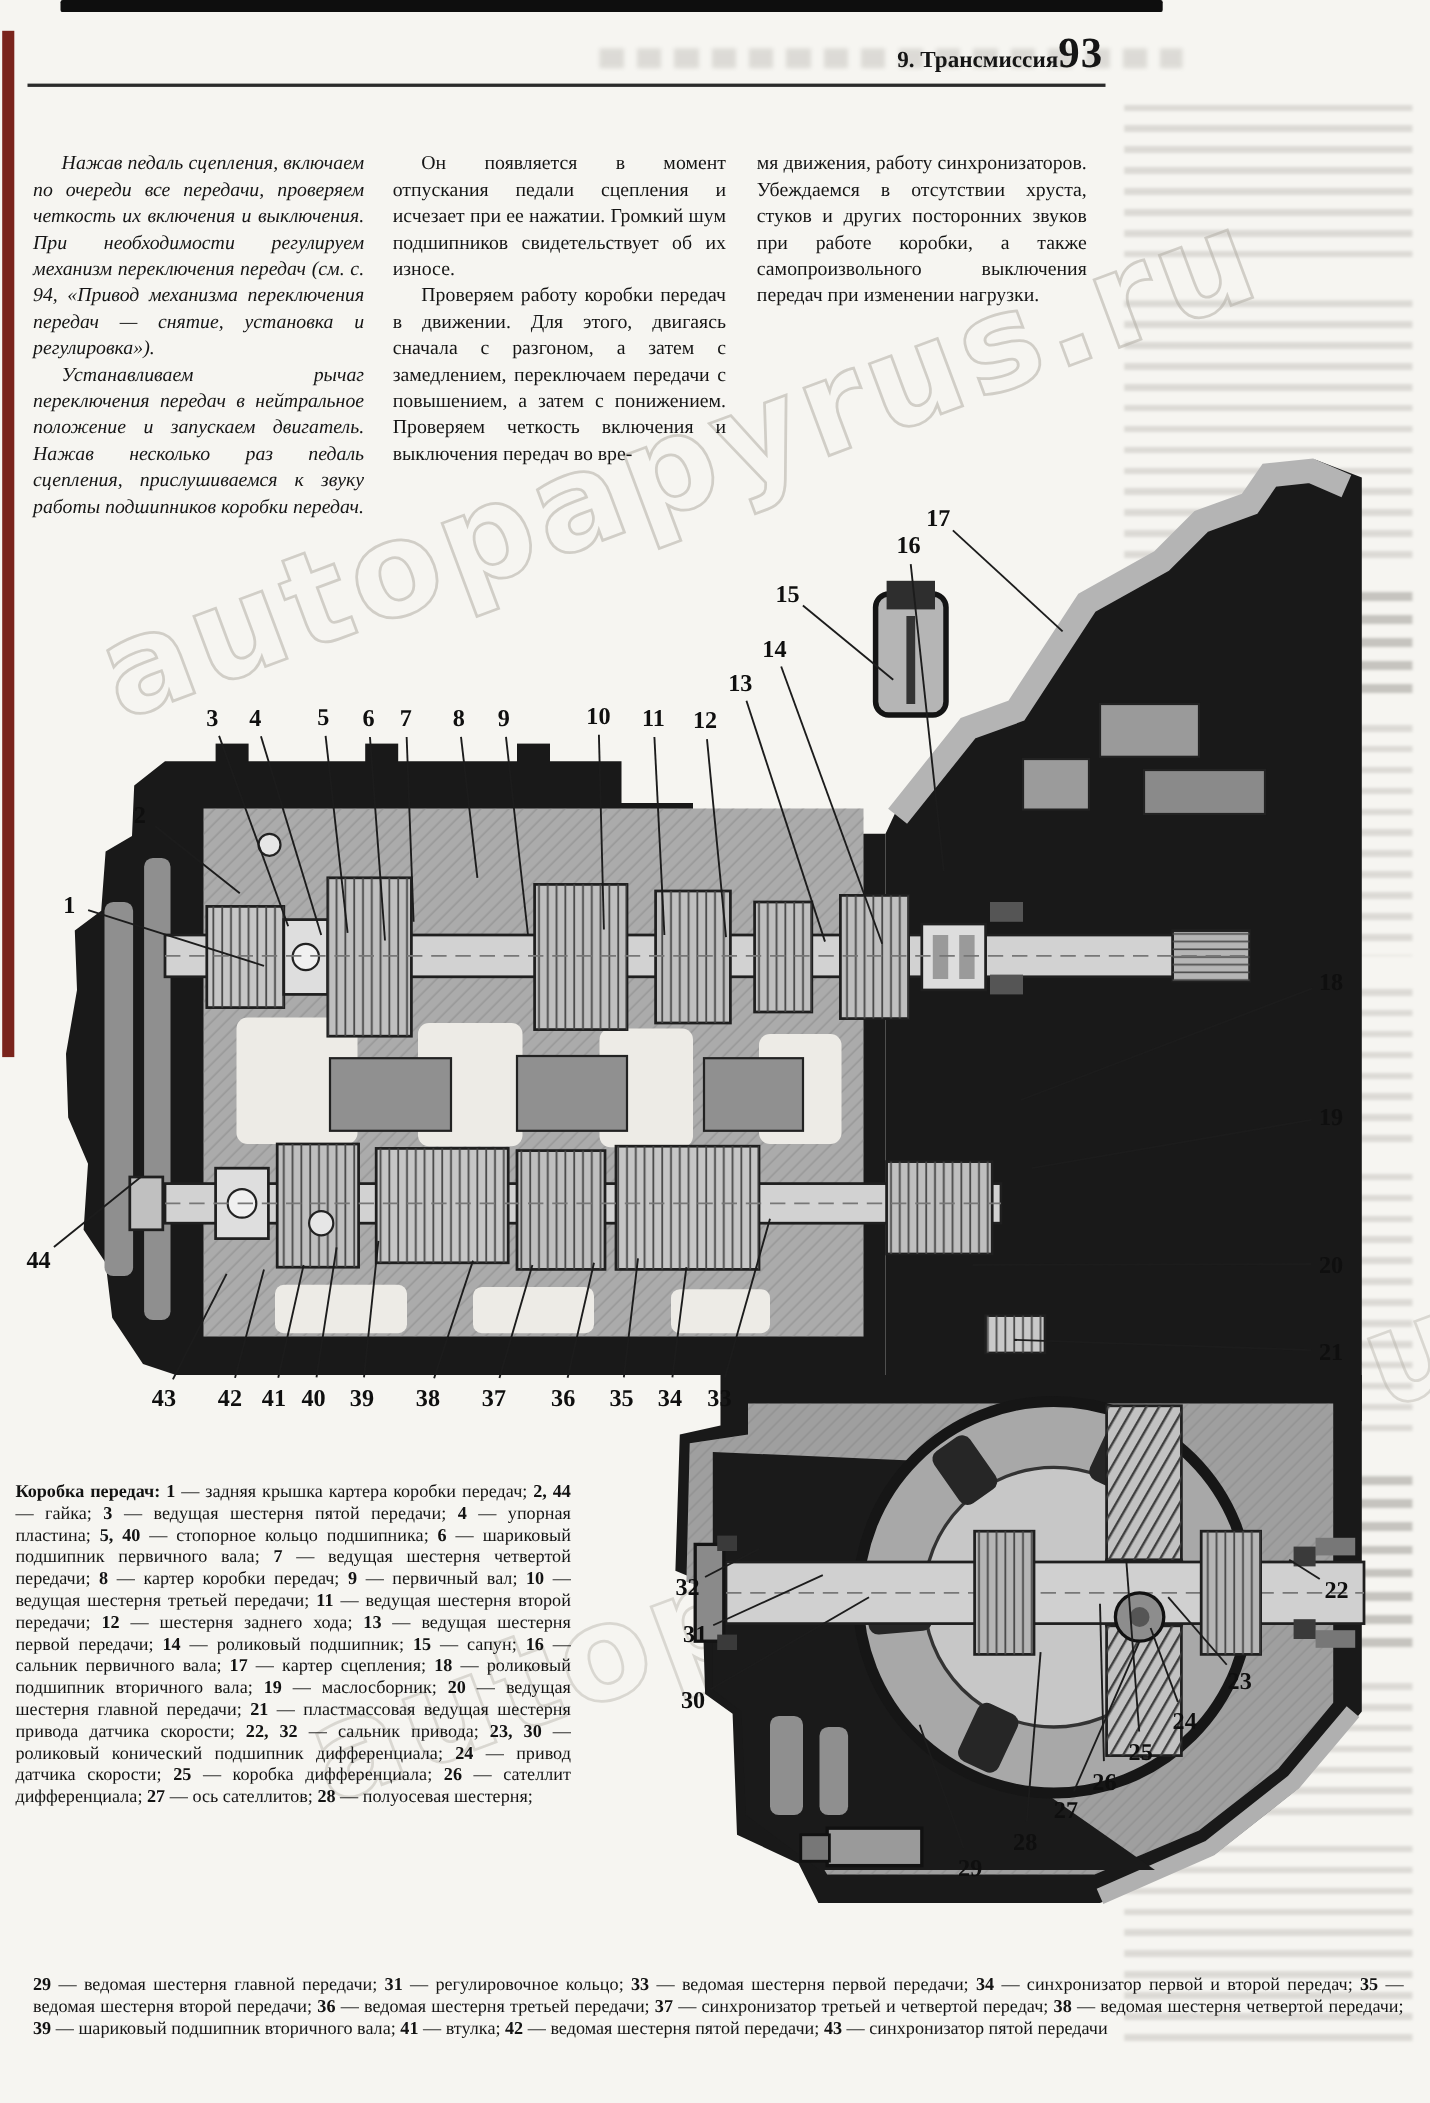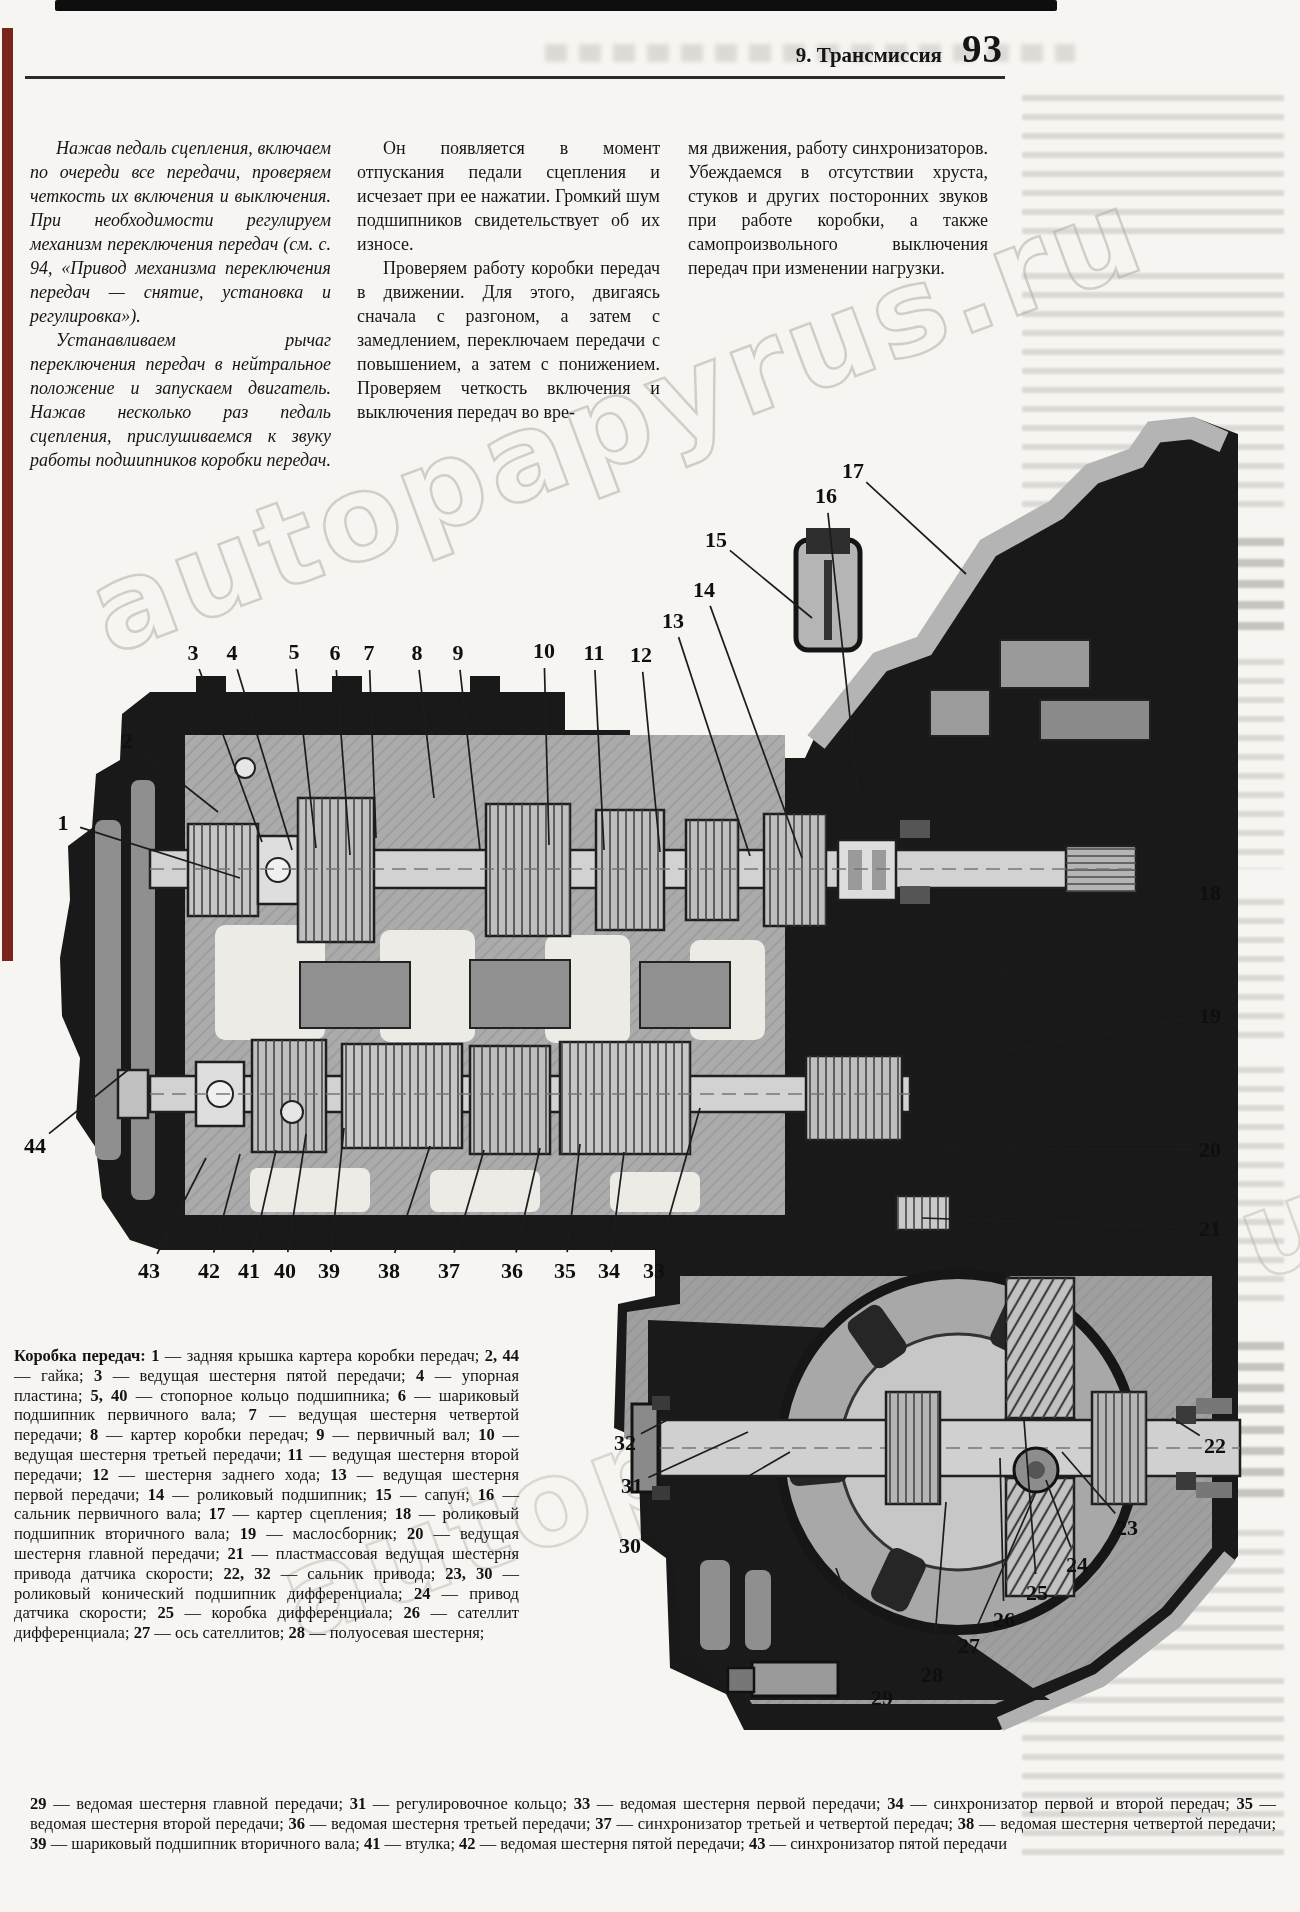--- a/index.html
+++ b/index.html
@@ -3,21 +3,21 @@
 <meta charset="utf-8">
 <style>
   html,body{margin:0;padding:0;background:#e8e7e3;}
   .page{position:relative;width:1300px;height:1912px;background:#f6f5f1;overflow:hidden;
         font-family:"Liberation Serif",serif;color:#151515;}
   .topbar{position:absolute;left:55px;top:0;width:1002px;height:11px;background:#0e0e0e;border-radius:2px;}
   .redline{position:absolute;left:2px;top:28px;width:11px;height:933px;background:#7a241c;}
   .smudge{position:absolute;left:545px;top:44px;width:530px;height:18px;opacity:.18;filter:blur(2px);
           background:repeating-linear-gradient(90deg,#6b675f 0 22px,transparent 22px 34px);}
   .header{position:absolute;left:25px;top:26px;width:978px;display:flex;justify-content:flex-end;
-          align-items:baseline;gap:20px;}
+          align-items:baseline;}
   .sec{font-weight:bold;font-size:21px;}
   .pn{font-weight:bold;font-size:39px;letter-spacing:1px;}
   .rule{position:absolute;left:25px;top:76px;width:980px;height:3px;background:#2b2b2b;}
   .col{position:absolute;top:136px;}
   .col p{margin:0;text-indent:26px;text-align:justify;font-size:18px;line-height:24px;}
   .col p.noindent{text-indent:0;}
   .c1{left:30px;width:301px;font-style:italic;}
   .c2{left:357px;width:303px;}
   .c3{left:688px;width:300px;}
   .figsvg{position:absolute;left:0;top:0;width:1300px;height:1912px;}

